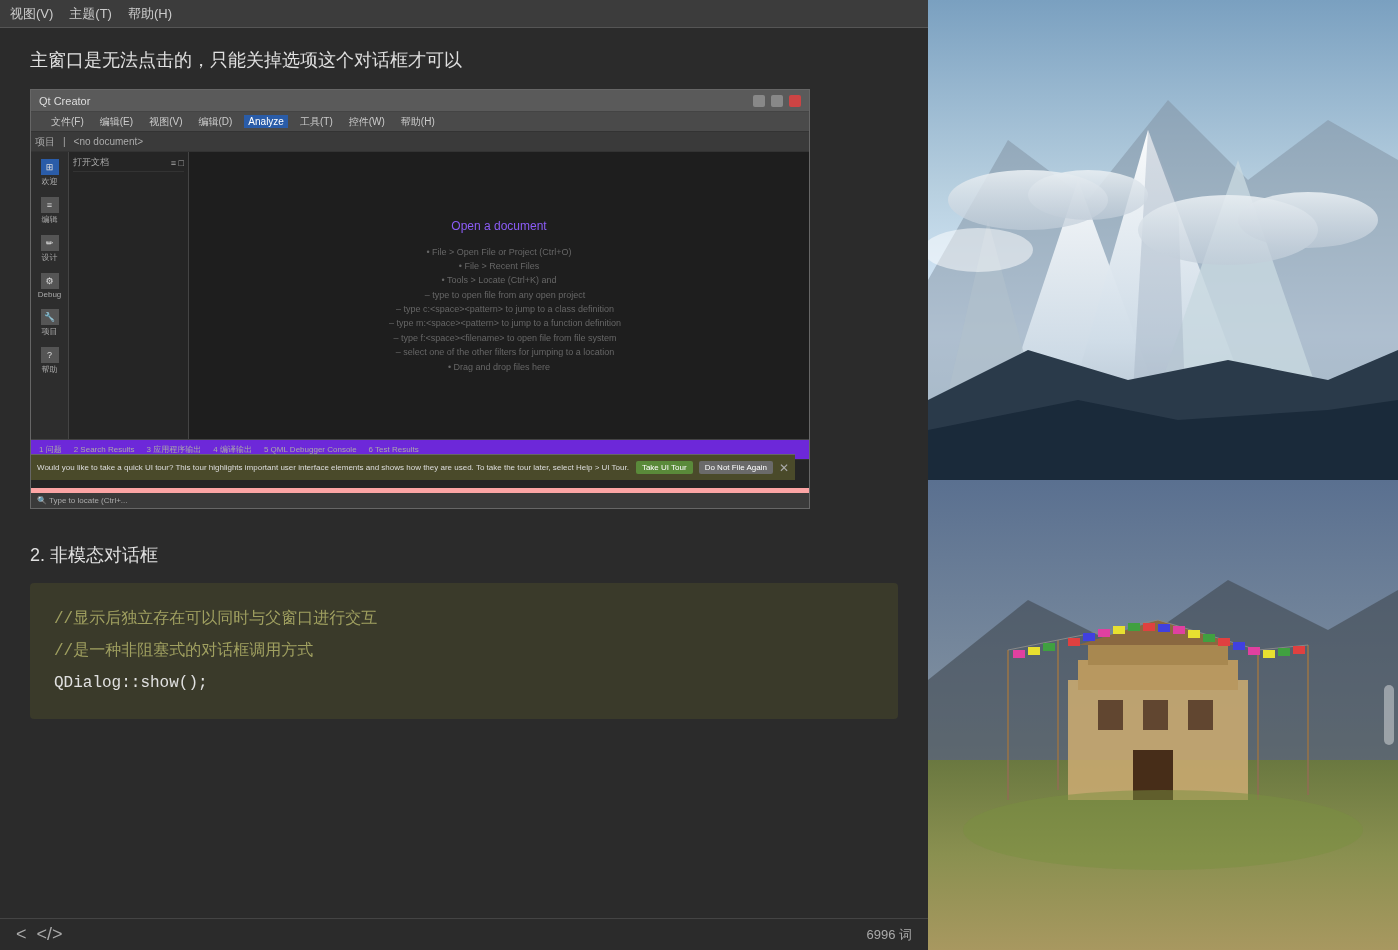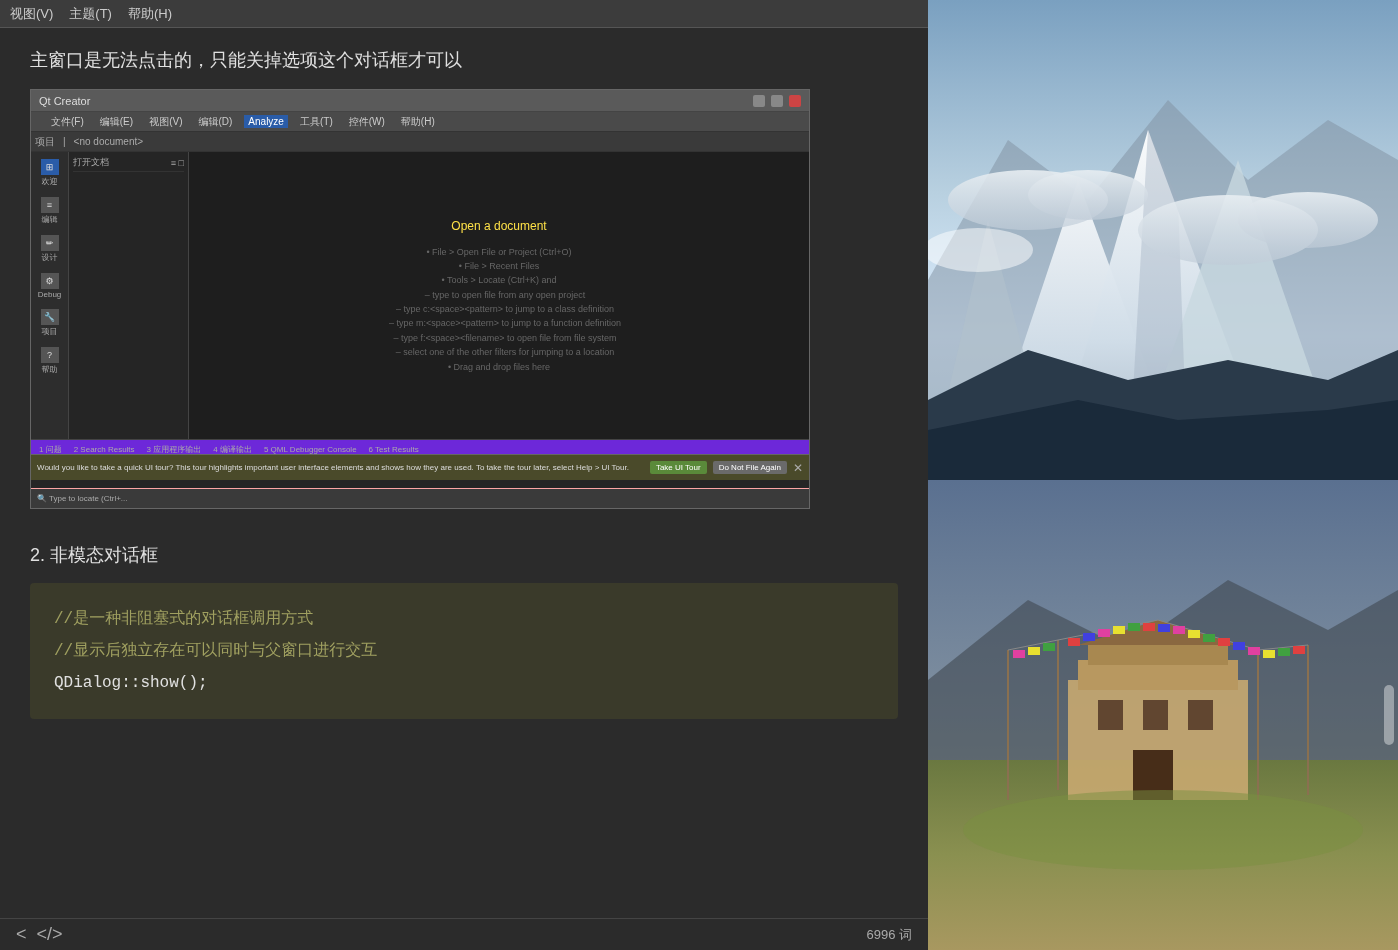--- a/index.html
+++ b/index.html
@@ -181,21 +181,21 @@
       flex: 1;
       display: flex;
       flex-direction: column;
       align-items: center;
       justify-content: center;
       color: #666;
       font-size: 10px;
       line-height: 1.6;
     }
     .qt-open-doc-title {
-      color: #fde047;
+      color: #8b5cf6;
       font-size: 12px;
       margin-bottom: 8px;
     }
     .qt-open-doc-item {
       color: #666;
       font-size: 9px;
     }
 
     
     .qt-bottom {
@@ -229,21 +229,21 @@
       height: 26px;
       background: #4a4a2a;
       border-top: 1px solid #666;
       display: flex;
       align-items: center;
       padding: 0 6px;
       gap: 6px;
       position: absolute;
       bottom: 28px;
       left: 0;
-      right: 0;
+      right: 14px;
     }
     .qt-notification-text {
       color: #ddd;
       font-size: 8px;
       flex: 1;
     }
     .qt-notification-btn {
       background: #5a8a3a;
       color: #fff;
       font-size: 8px;
@@ -262,21 +262,21 @@
     .qt-status-bar {
       height: 20px;
       background: #3a3a3a;
       position: absolute;
       bottom: 0;
       left: 0;
       right: 0;
       display: flex;
       align-items: center;
       padding: 0 6px;
-      border-top: 1px solid #fca5a5;
+      border-top: 5px solid #fca5a5;
     }
     .qt-status-text {
       color: #aaa;
       font-size: 8px;
     }
 
     
     .section-2 {
       margin-top: 10px;
     }
@@ -512,22 +512,22 @@
 
       <div class="qt-status-bar">
         <span class="qt-status-text">🔍 Type to locate (Ctrl+...</span>
       </div>
     </div>
 
     <div class="section-2">
       <div class="section-2-heading">2. 非模态对话框</div>
 
       <div class="code-block">
+        <div class="code-comment">//显示后独立存在可以同时与父窗口进行交互</div>
         <div class="code-comment">//是一种非阻塞式的对话框调用方式</div>
-        <div class="code-comment">//显示后独立存在可以同时与父窗口进行交互</div>
         <div class="code-line">QDialog::show();</div>
       </div>
     </div>
 
   </div>
 
   <div class="bottom-bar">
     <div class="bottom-nav-left">
       <span class="bottom-nav-btn">&lt;</span>
       <span class="bottom-nav-btn">&lt;/&gt;</span>

